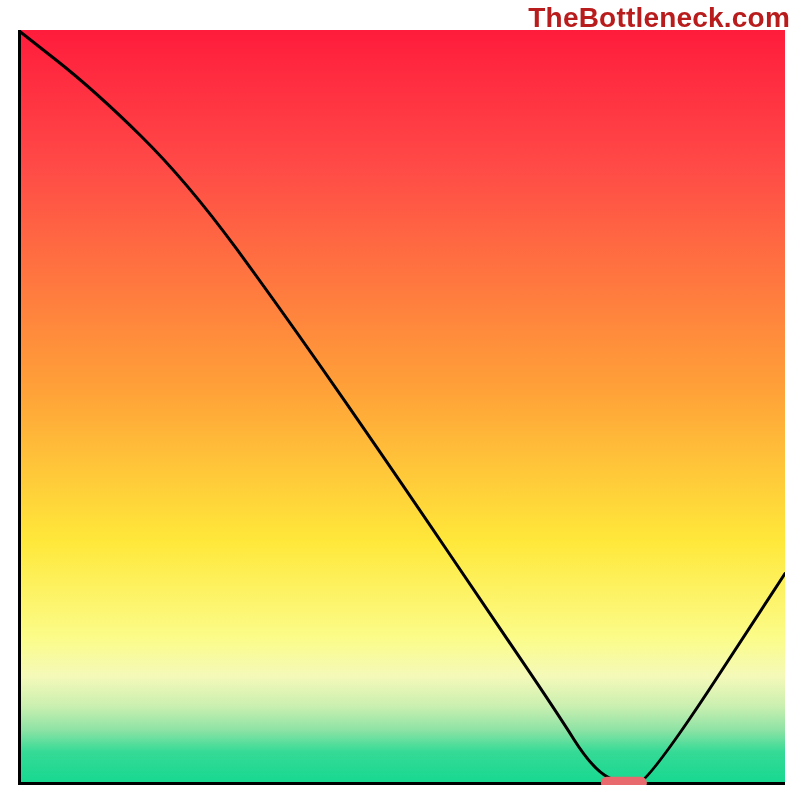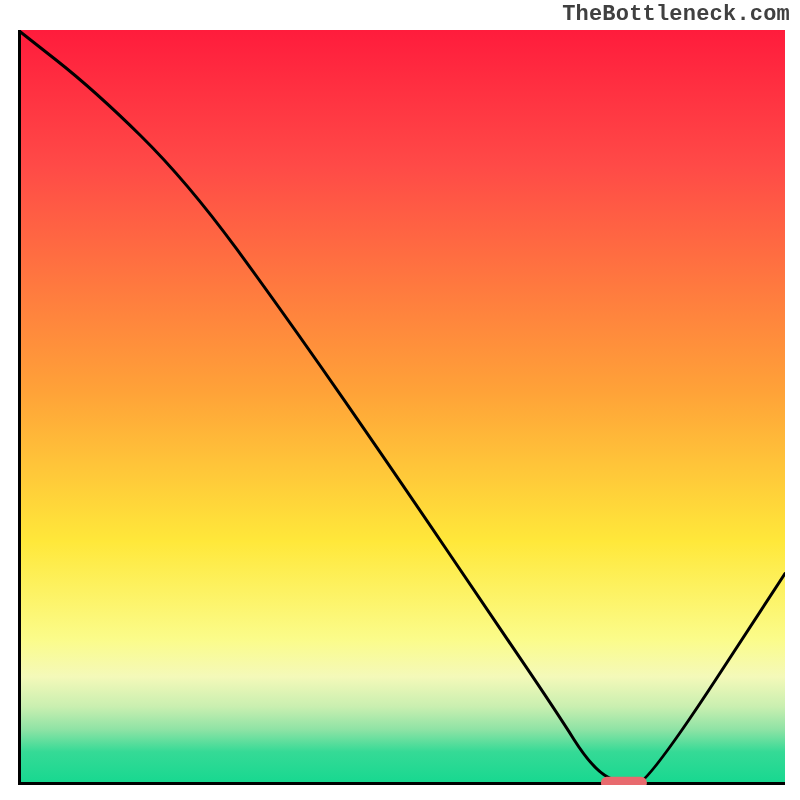--- a/index.html
+++ b/index.html
@@ -12,24 +12,24 @@
   }
   .wrap {
     position: relative;
     width: 800px;
     height: 800px;
   }
   .watermark {
     position: absolute;
     top: 2px;
     right: 10px;
-    font-family: Liberation Mono, monospace;
-    font-size: 22px;
+    font-family: Liberation Sans, sans-serif;
+    font-size: 28px;
     font-weight: 600;
-    color: #404040;
+    color: #b91c1c;
     letter-spacing: 0.2px;
     user-select: none;
   }
   .plot {
     position: absolute;
     left: 18px;
     top: 30px;
     width: 764px;
     height: 752px;
     background: linear-gradient(

